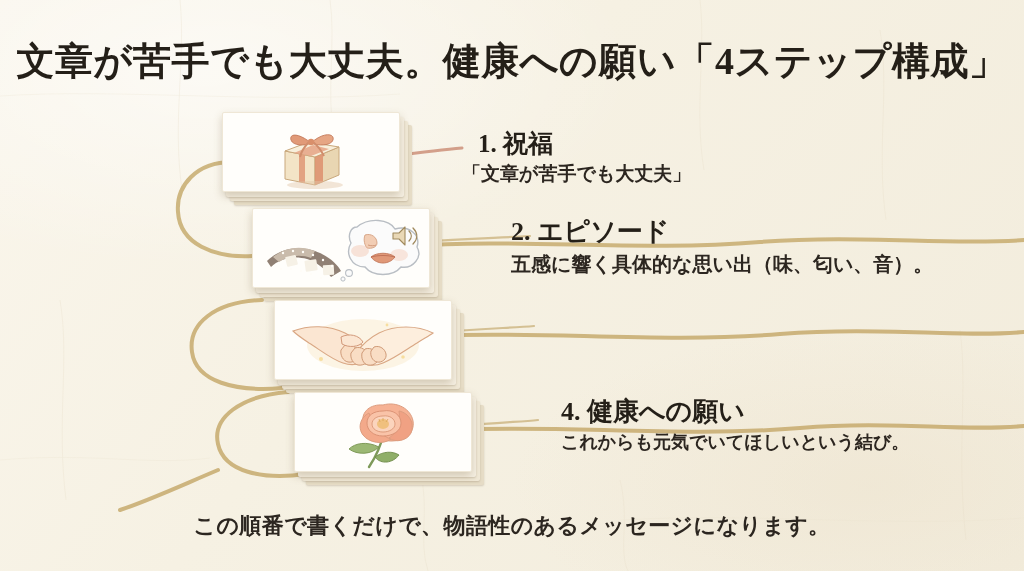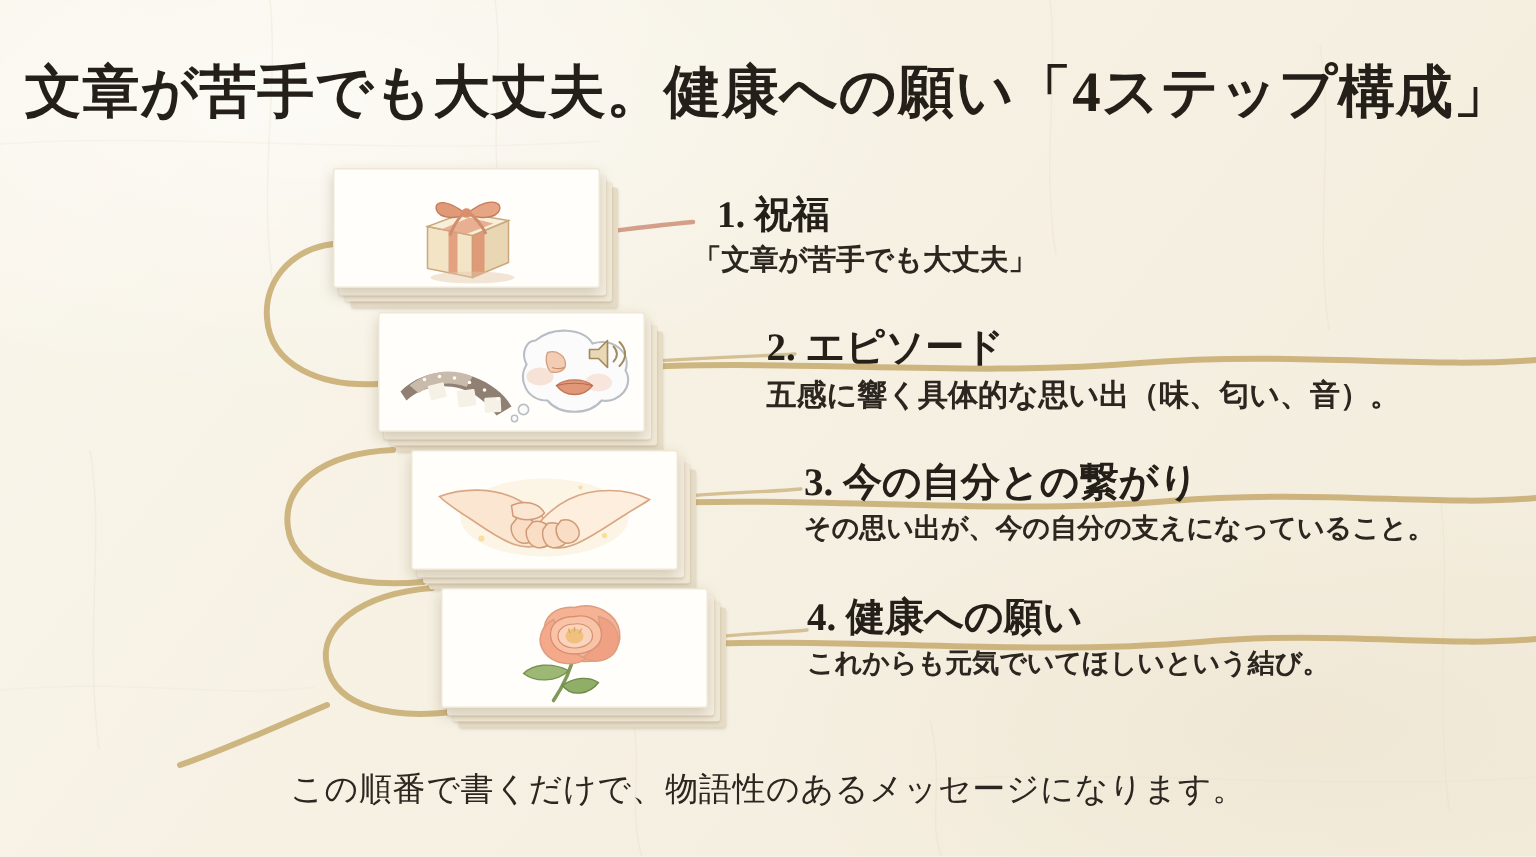--- a/index.html
+++ b/index.html
@@ -72,21 +72,21 @@
     color:#2c2620;
     white-space:nowrap;
     line-height:1.2;
     margin-top:5px;
   }
 
   .footer{
     position:absolute;left:0;right:0;bottom:30px;
     text-align:center;
     font-family:"Liberation Sans",sans-serif;
-    font-weight:400;
+    font-weight:700;
     font-size:22px;
     color:#2c2620;
     letter-spacing:.4px;
     white-space:nowrap;
   }
 </style>
 </head>
 <body>
 
 <div id="stage">
@@ -312,25 +312,21 @@
   <div class="step" style="left:462px;top:130px;">
     <div class="head" style="font-size:25px;margin-left:16px;">1. 祝福</div>
     <div class="sub" style="font-size:19px;">「文章が苦手でも大丈夫」</div>
   </div>
 
   <div class="step" style="left:511px;top:218px;">
     <div class="head" style="font-size:26px;">2. エピソード</div>
     <div class="sub" style="font-size:20px;">五感に響く具体的な思い出（味、匂い、音）。</div>
   </div>
 
-  <div class="step" style="left:536px;top:308px;">
-    <div class="head" style="font-size:26px;">3. 今の自分との繋がり</div>
-    <div class="sub" style="font-size:18px;">その思い出が、今の自分の支えになっていること。</div>
-  </div>
-
-  <div class="step" style="left:538px;top:398px;">
+
+  <div class="step" style="left:561px;top:398px;">
     <div class="head" style="font-size:26px;">4. 健康への願い</div>
     <div class="sub" style="font-size:18px;">これからも元気でいてほしいという結び。</div>
   </div>
 
   <div class="footer">この順番で書くだけで、物語性のあるメッセージになります。</div>
 
 </div>
 
 </body></html>

